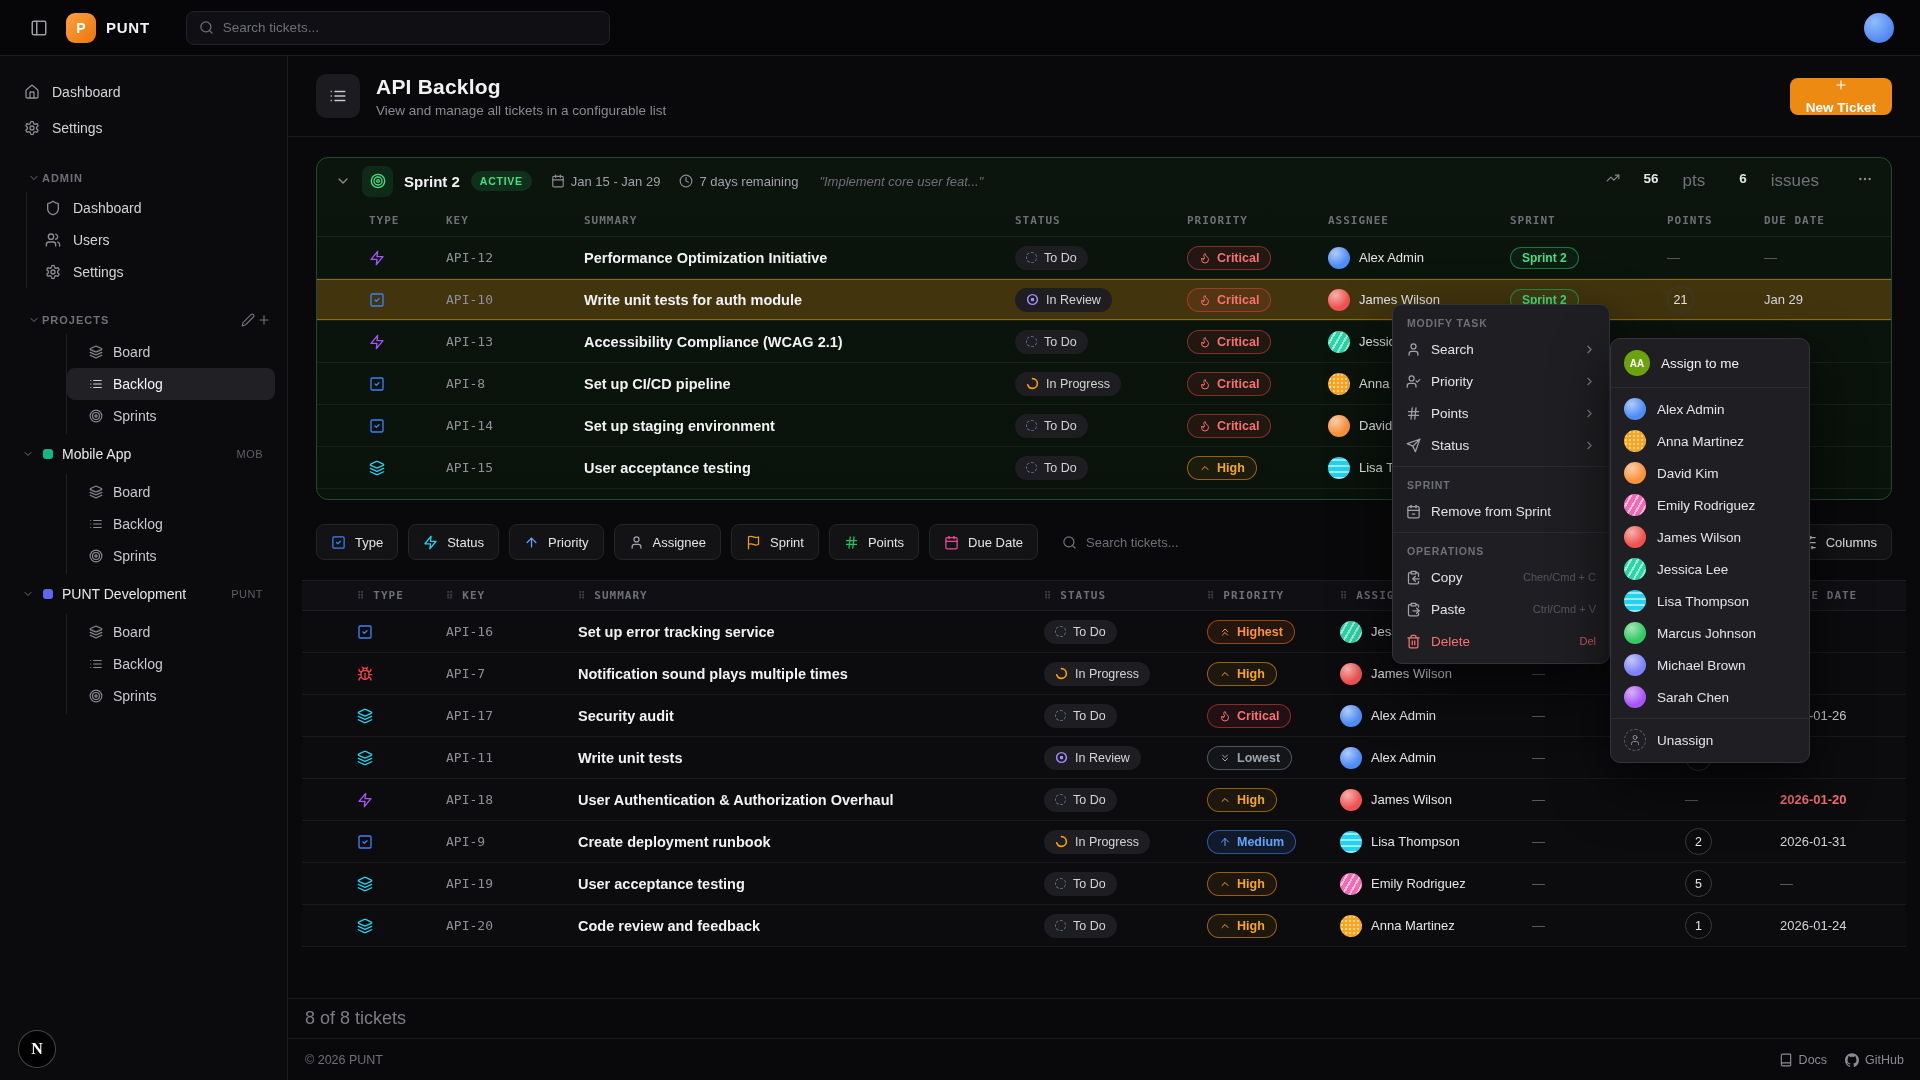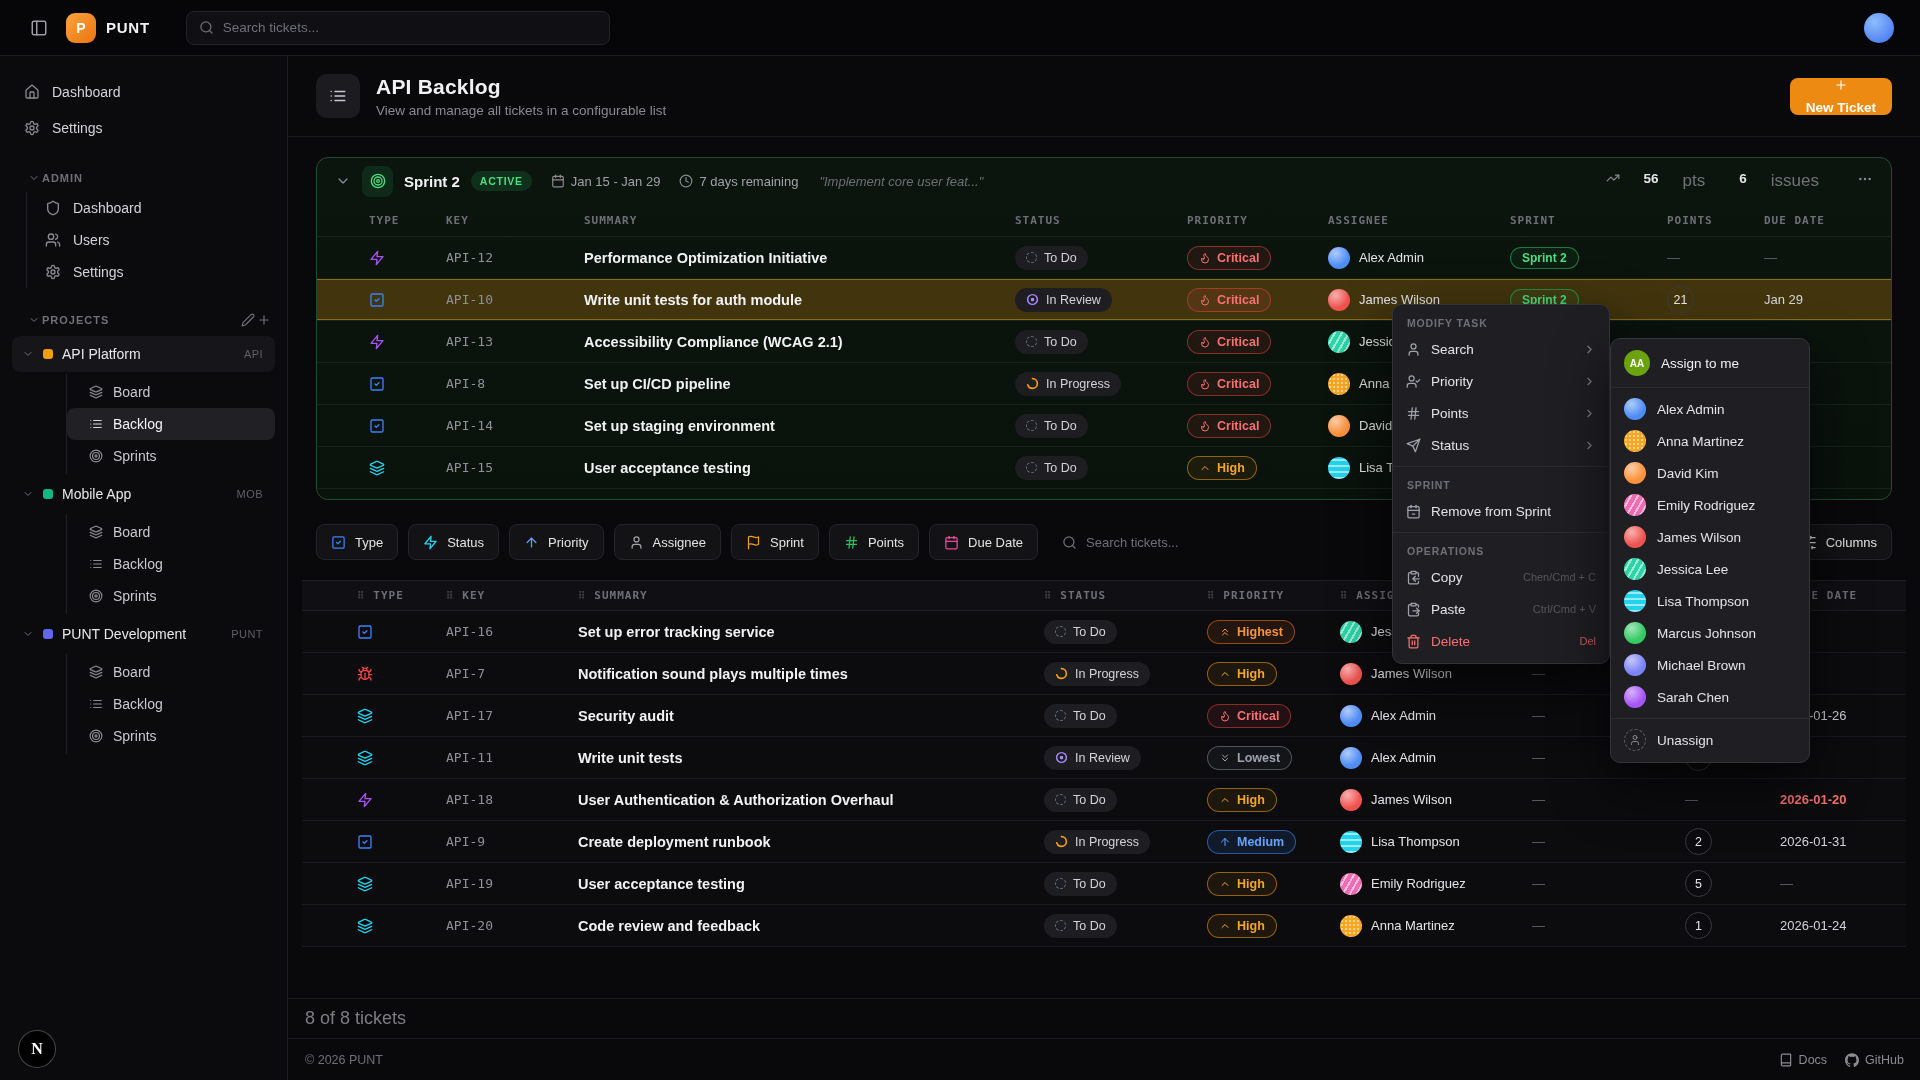--- a/index.html
+++ b/index.html
@@ -283,30 +283,20 @@
       </span>
     <span class="icon i14 sb-mini">
         <svg viewBox="0 0 24 24" fill="none" stroke="currentColor" stroke-width="2" stroke-linecap="round" stroke-linejoin="round">
           <path d="M5 12h14"></path>
           <path d="M12 5v14"></path>
         </svg>
       </span>
   </div>
   <div id="project-groups">
       <div class="proj-group">
-        <div class="proj-group-row highlight">
-          <span class="icon i12 chev">
-            <svg viewBox="0 0 24 24" fill="none" stroke="currentColor" stroke-width="2" stroke-linecap="round" stroke-linejoin="round">
-              <path d="m6 9 6 6 6-6"></path>
-            </svg>
-          </span>
-          <span class="proj-dot" style="background: rgb(245, 158, 11);"></span>
-          <span class="proj-name">API Platform</span>
-          <span class="proj-tag">API</span>
-        </div>
         <div class="proj-children">
           <div class="sb-item">
             <span class="icon i14">
               <svg viewBox="0 0 24 24" fill="none" stroke="currentColor" stroke-width="2" stroke-linecap="round" stroke-linejoin="round">
                 <path d="m12.83 2.18a2 2 0 0 0-1.66 0L2.6 6.08a1 1 0 0 0 0 1.83l8.58 3.91a2 2 0 0 0 1.66 0l8.58-3.9a1 1 0 0 0 0-1.83Z"></path>
                 <path d="m22 17.65-9.17 4.16a2 2 0 0 1-1.66 0L2 17.65"></path>
                 <path d="m22 12.65-9.17 4.16a2 2 0 0 1-1.66 0L2 12.65"></path>
               </svg>
             </span>
             <span>Board</span>

